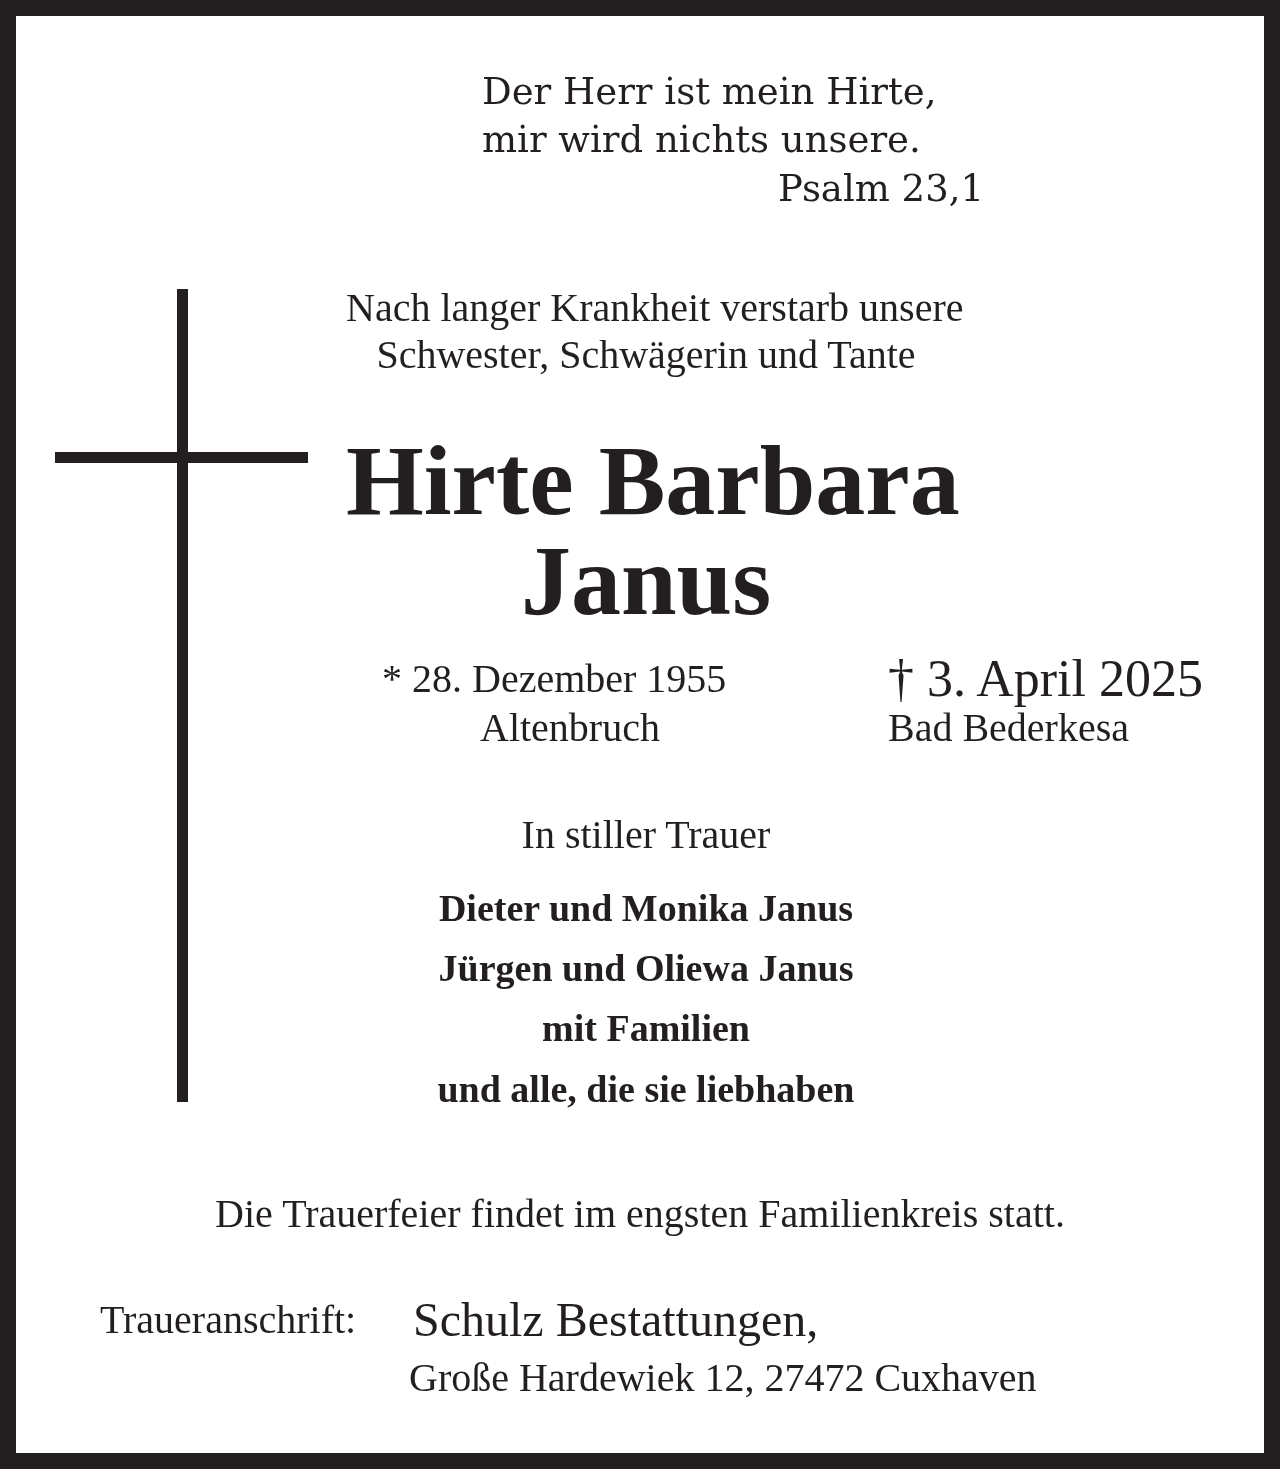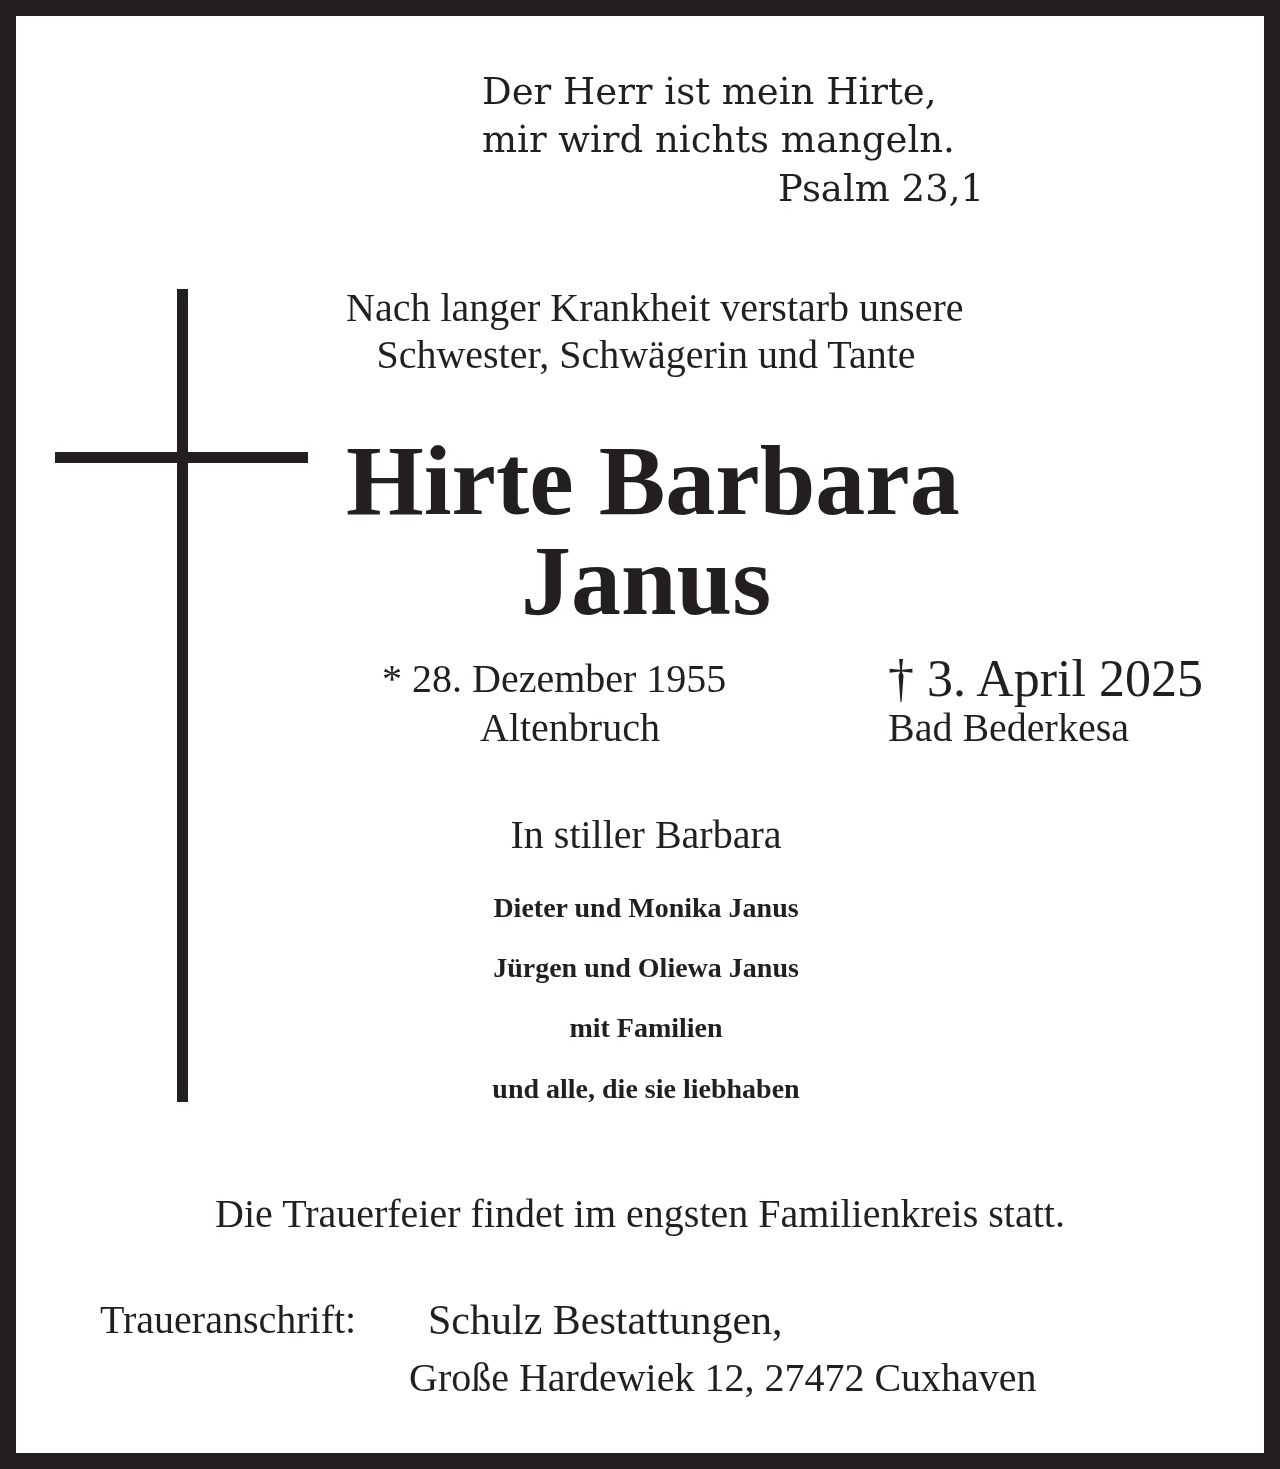--- a/index.html
+++ b/index.html
@@ -6,51 +6,51 @@
   body { width:1280px; height:1469px; background:#231f20; position:relative; overflow:hidden;
          font-family:"DejaVu Serif", "Liberation Serif", serif; color:#231f20; }
   .card { position:absolute; left:16px; top:16px; width:1248px; height:1437px; background:#ffffff; }
   .abs { position:absolute; white-space:nowrap; }
   .cross-v { position:absolute; left:161px; top:273px; width:11px; height:813px; background:#231f20; }
   .cross-h { position:absolute; left:39px; top:436px; width:253px; height:11px; background:#231f20; }
   .quote { font-size:37px; line-height:48px; }
   .serif { font-size:36px; line-height:48px; }
   .cond { font-family:"Liberation Serif", serif; }
   .name { font-family:"Liberation Serif", serif; font-weight:bold; font-size:100px; line-height:94px; text-align:center; }
-  .bold { font-family:"Liberation Serif", serif; font-weight:bold; font-size:28px; line-height:60px; text-align:center; }
+  .bold { font-family:"Liberation Serif", serif; font-weight:bold; font-size:38px; line-height:60px; text-align:center; }
   .center { text-align:center; }
 </style>
 </head>
 <body>
 
 <div class="card">
 
   <div class="cross-v"></div>
   <div class="cross-h"></div>
 
   <div class="abs quote" style="left:466px; top:52px;">Der Herr ist mein Hirte,</div>
-  <div class="abs quote" style="left:466px; top:100px;">mir wird nichts mangeln.</div>
+  <div class="abs quote" style="left:466px; top:100px;">mir wird nichts unsere.</div>
   <div class="abs quote" style="right:280px; top:149px;">Psalm 23,1</div>
 
   <div class="abs serif center cond" style="left:330px; width:600px; top:268px; font-size:40px;">Nach langer Krankheit verstarb unsere</div>
   <div class="abs serif center cond" style="left:330px; width:600px; top:315px; font-size:40px;">Schwester, Schwägerin und Tante</div>
 
   <div class="abs name" style="left:330px; width:600px; top:418px;">Hirte Barbara</div>
   <div class="abs name" style="left:330px; width:600px; top:518px;">Janus</div>
 
   <div class="abs serif cond" style="left:366px; top:639px; font-size:40px;">* 28. Dezember 1955</div>
   <div class="abs serif cond" style="left:464px; top:688px; font-size:40px;">Altenbruch</div>
   <div class="abs serif cond" style="left:872px; top:639px; font-size:52px;">† 3. April 2025</div>
   <div class="abs serif cond" style="left:872px; top:688px; font-size:40px;">Bad Bederkesa</div>
 
-  <div class="abs serif center cond" style="left:330px; width:600px; top:795px; font-size:40px;">In stiller Barbara</div>
+  <div class="abs serif center cond" style="left:330px; width:600px; top:795px; font-size:40px;">In stiller Trauer</div>
 
   <div class="abs bold" style="left:330px; width:600px; top:862px;">Dieter und Monika Janus</div>
   <div class="abs bold" style="left:330px; width:600px; top:922px;">Jürgen und Oliewa Janus</div>
   <div class="abs bold" style="left:330px; width:600px; top:982px;">mit Familien</div>
   <div class="abs bold" style="left:330px; width:600px; top:1043px;">und alle, die sie liebhaben</div>
 
   <div class="abs serif center cond" style="left:0; width:1248px; top:1166px; font-size:40px;margin-top:8px;">Die Trauerfeier findet im engsten Familienkreis statt.</div>
 
   <div class="abs serif cond" style="left:72px; top:1280px; font-size:40px;margin-left:12px;">Traueranschrift:</div>
-  <div class="abs serif cond" style="left:412px; top:1280px; font-size:42px;">Schulz Bestattungen,</div>
+  <div class="abs serif cond" style="left:397px; top:1280px; font-size:48px;">Schulz Bestattungen,</div>
   <div class="abs serif cond" style="left:393px; top:1332px; font-size:40px;margin-top:6px;">Große Hardewiek 12, 27472 Cuxhaven</div>
 </div>
 
 </body></html>

